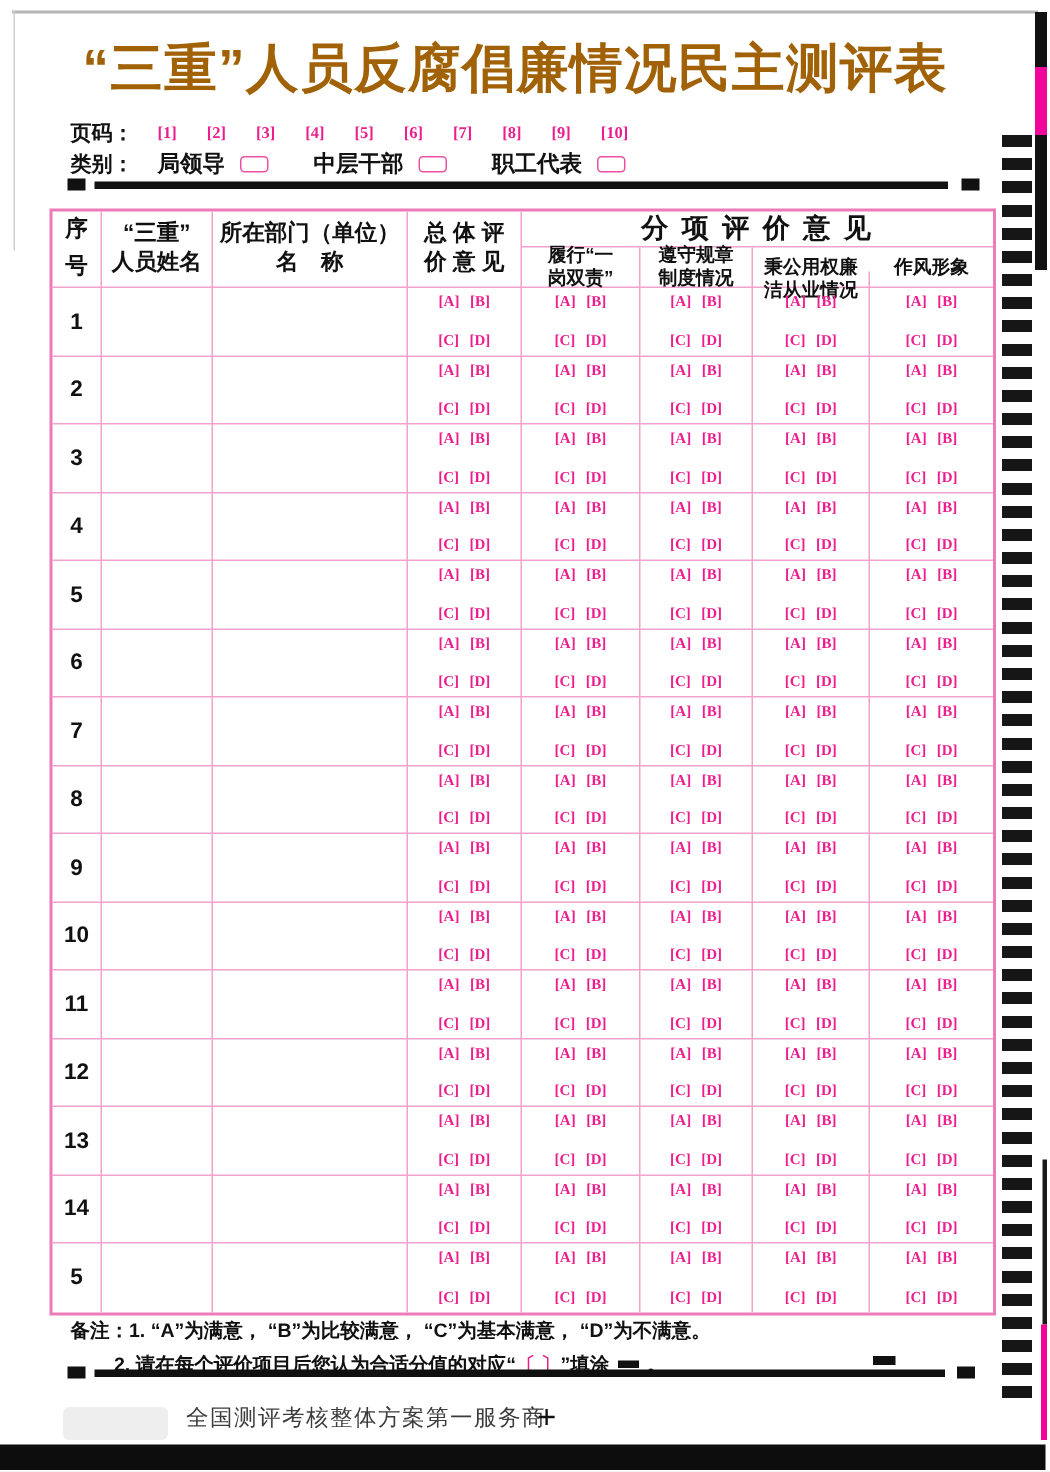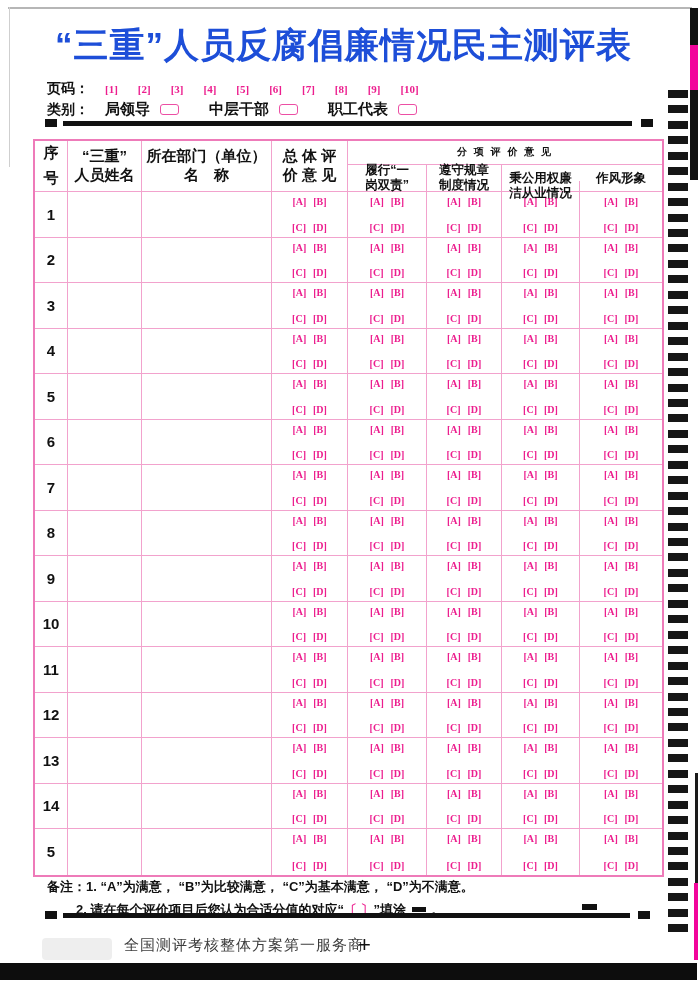--- a/index.html
+++ b/index.html
@@ -8,21 +8,21 @@
     font-family:"Liberation Sans","DejaVu Sans",sans-serif;overflow:hidden;
     margin:0 auto;
   }
   .abs{position:absolute;}
   
   .edge-top{left:8px;top:7px;width:684px;height:2px;background:#b6b6b6;}
   .edge-left{left:9px;top:7px;width:1px;height:160px;background:#cfcfcf;}
   
   .title{
     left:55px;top:22px;width:600px;
-    font-size:35px;font-weight:bold;color:#1d4ed8;letter-spacing:1px;white-space:nowrap;
+    font-size:35px;font-weight:bold;color:#a16207;letter-spacing:1px;white-space:nowrap;
   }
   
   .meta-row{left:47px;display:flex;align-items:center;color:#111;font-weight:bold;font-size:14px;}
   .page-row{top:80px;}
   .cat-row{top:100px;}
   .meta-label{width:52px;flex:0 0 auto;}
   .page-codes{display:flex;gap:20px;margin-left:6px;}
   .page-code{
     color:#ec1e8e;font-family:"Liberation Serif","DejaVu Serif",serif;
     font-weight:bold;font-size:11px;letter-spacing:0px;
@@ -44,21 +44,21 @@
     border:2px solid #ee7bb9;
     background:#fff;
   }
   .c{border-right:1px solid #f2a2cd;border-bottom:1px solid #f2a2cd;box-sizing:border-box;
      display:flex;flex-direction:column;align-items:center;justify-content:center;}
   .c.lc{border-right:none;}
   .c.lr{border-bottom:none;}
   .hcell{color:#111;font-weight:bold;font-size:15px;line-height:1.25;text-align:center;}
   .hcell .hl{white-space:pre;}
   .seq-h{justify-content:space-around;}
-  .group-h{font-size:10px;letter-spacing:2px;}
+  .group-h{font-size:18px;letter-spacing:2px;}
   .sub-h{font-size:12.5px;line-height:1.2;}
   .sub-h .hl{white-space:pre;}
   .rownum{font-size:15px;font-weight:bold;color:#111;}
   .eval{justify-content:space-between;padding:5px 0 4px 0;}
   .pair{display:flex;gap:7px;justify-content:center;}
   .bubble{
     color:#ec1e8e;font-family:"Liberation Serif","DejaVu Serif",serif;
     font-weight:bold;font-size:10px;line-height:1;letter-spacing:0px;
   }
   

